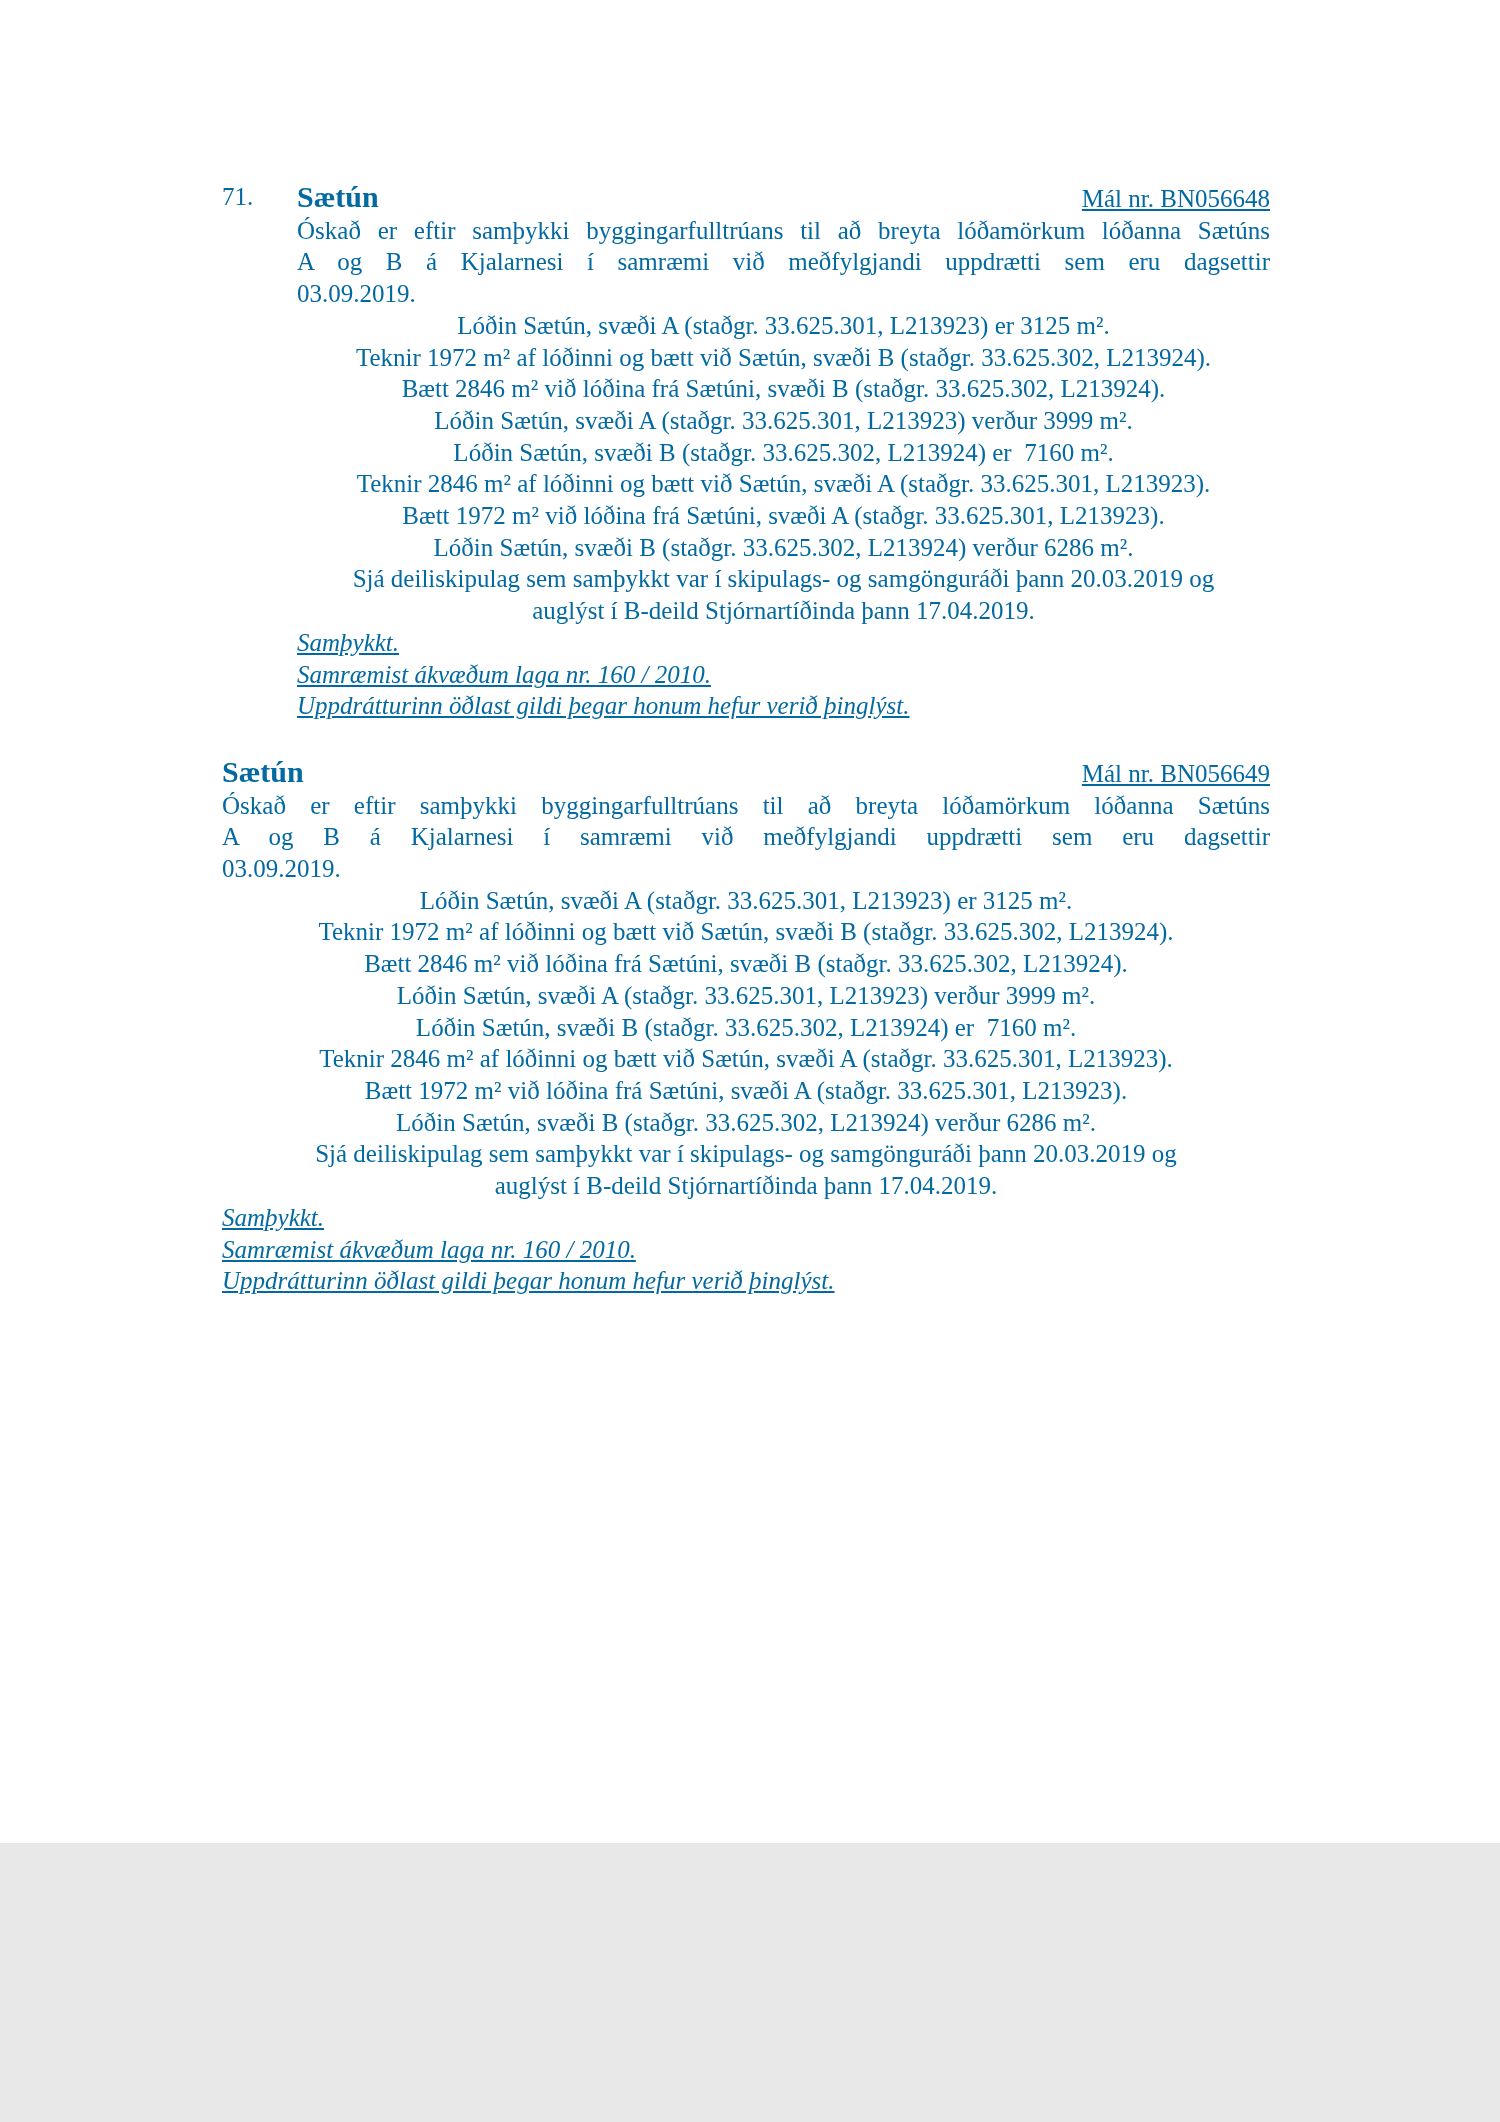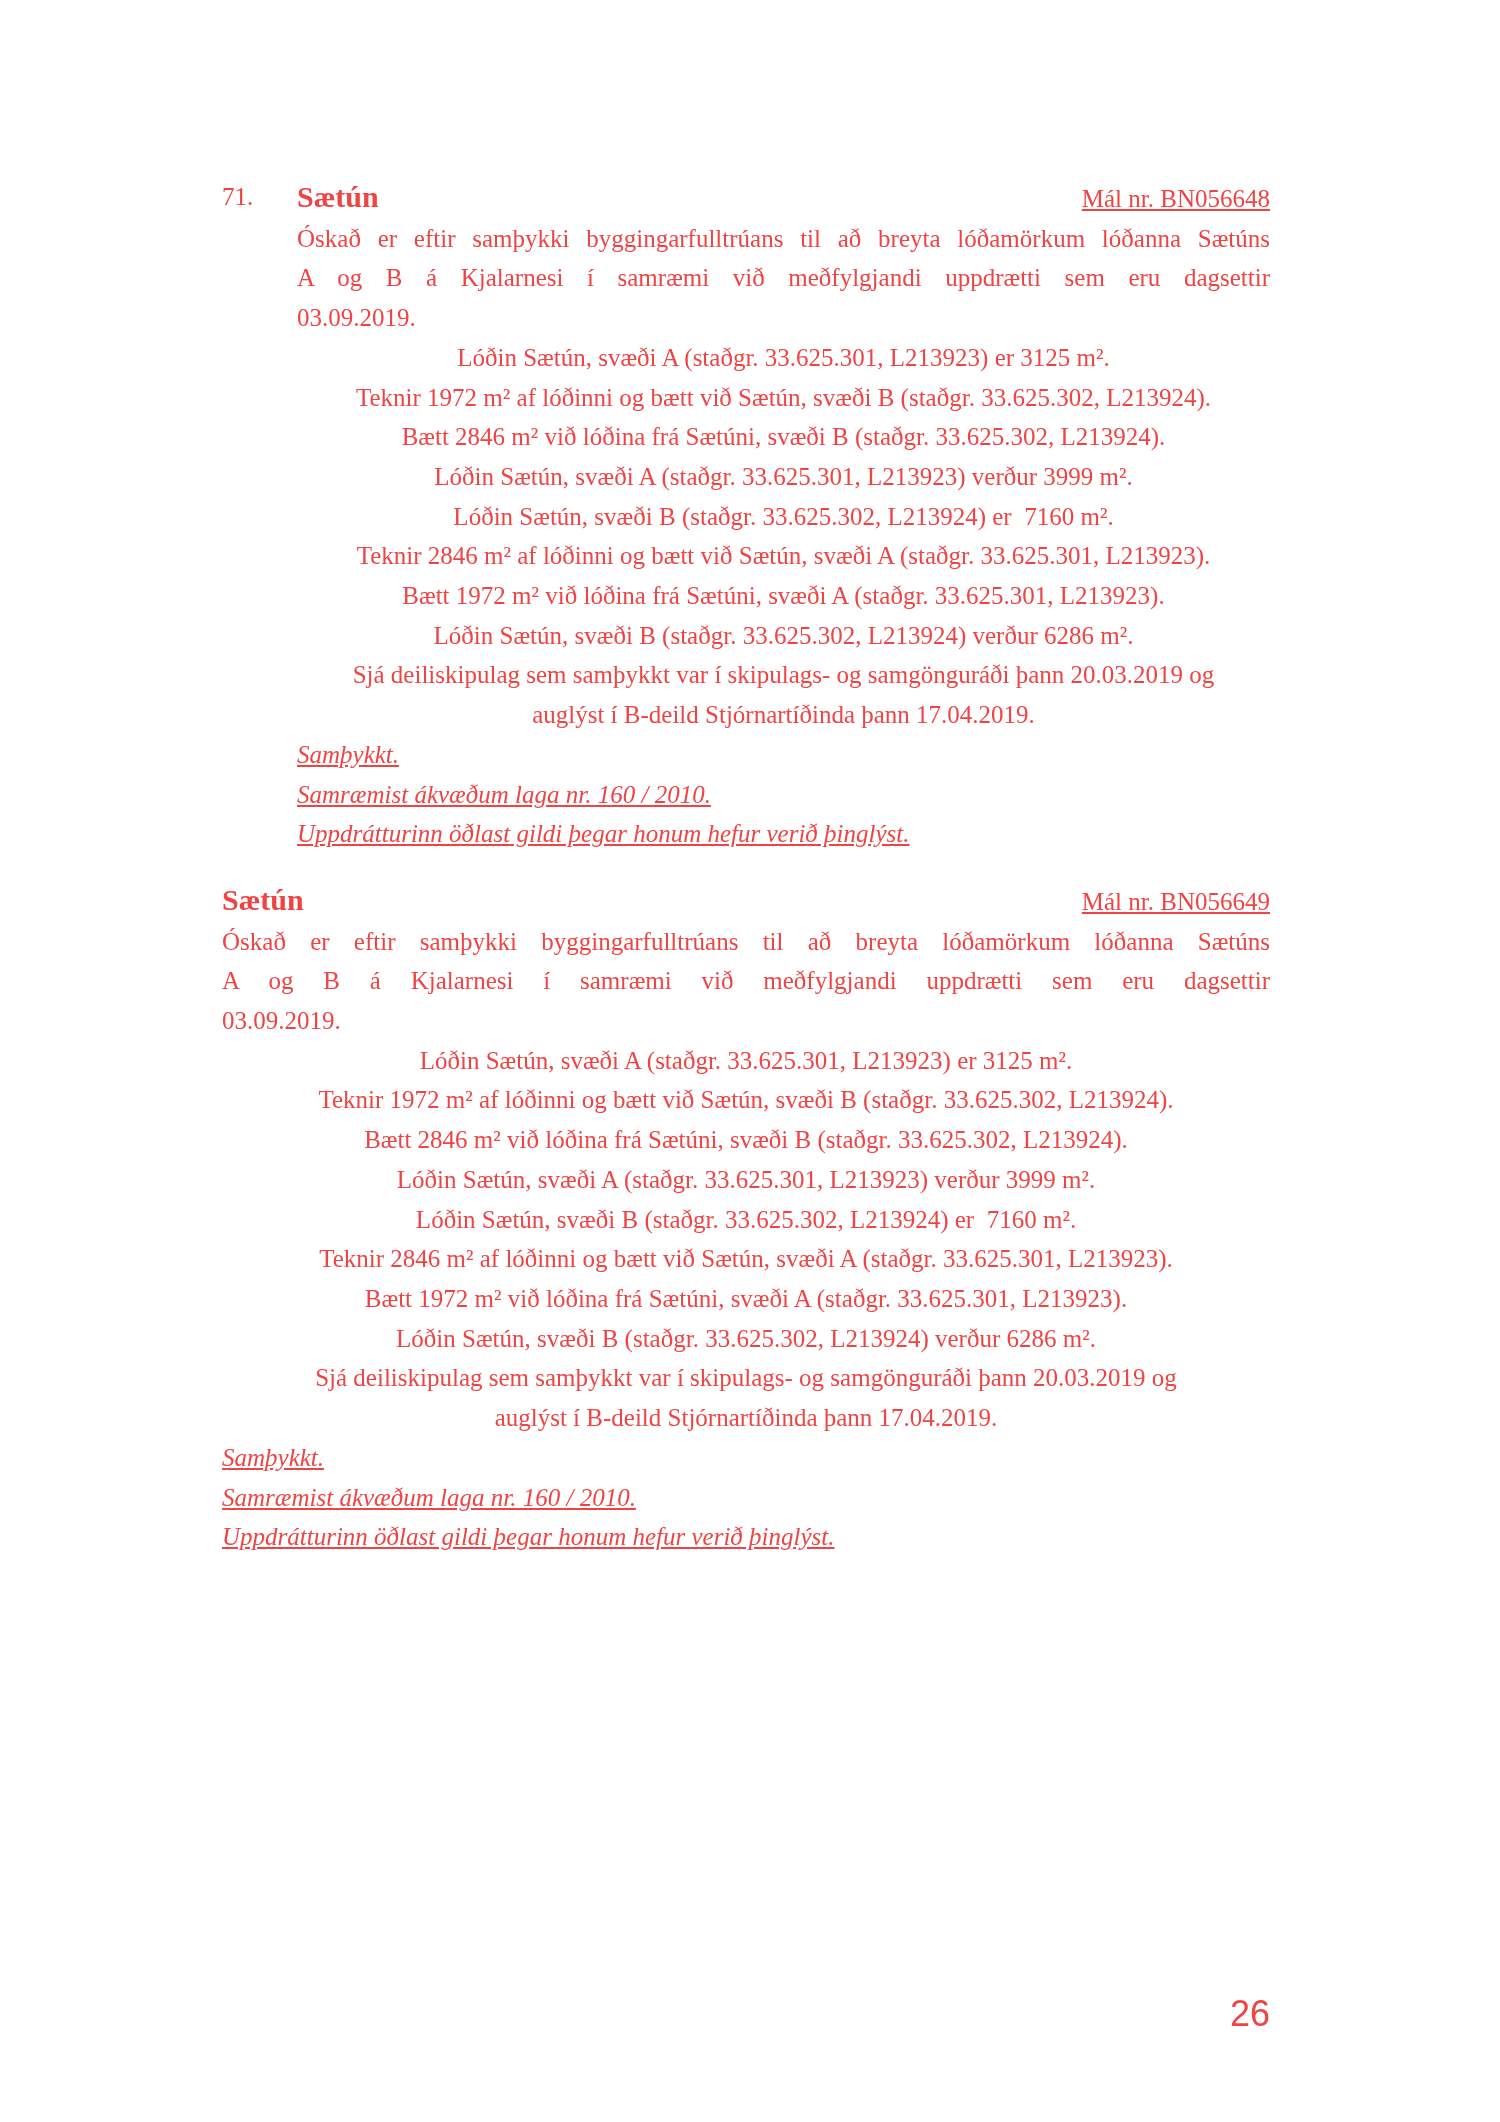--- a/index.html
+++ b/index.html
@@ -1,25 +1,25 @@
 <!DOCTYPE html>
 <html lang="is"><head>
 <meta charset="utf-8">
 <style>
   html, body { margin: 0; padding: 0; background: #e8e8e8; }
   .page {
     position: relative;
     width: 1500px;
-    height: 2122px;
+    height: 1843px;
     margin: 0 auto;
     background: #ffffff;
     font-family: "Liberation Serif", "DejaVu Serif", serif;
     font-size: 25px;
     line-height: 31.7px;
-    color: #ef4444;
+    color: #0369a1;
     overflow: hidden;
   }
   .content {
     position: absolute;
     left: 222px;
     top: 181px;
     width: 1048px; 
   }
   .case-item { display: flex; }
   .case-item + .case-item { margin-top: 34px; }
@@ -28,21 +28,21 @@
     flex: none;
   }
   .case-main { flex: 1; min-width: 0; }
   .case-header-row {
     display: flex;
     justify-content: space-between;
     align-items: baseline;
   }
   .case-title { font-weight: bold; font-size: 30px; }
   .case-ref { font-weight: normal; text-decoration: underline; }
-  .line { min-height: 31.7px; margin-top: 8px; }
+  .line { min-height: 31.7px; }
   .intro-line {
     text-align: justify;
     text-align-last: justify;
   }
   .intro .intro-line:last-child {
     text-align: left;
     text-align-last: left;
   }
   .body-line { white-space: pre; text-align: center; }
   .italic-line { font-style: italic; text-decoration: underline; }

